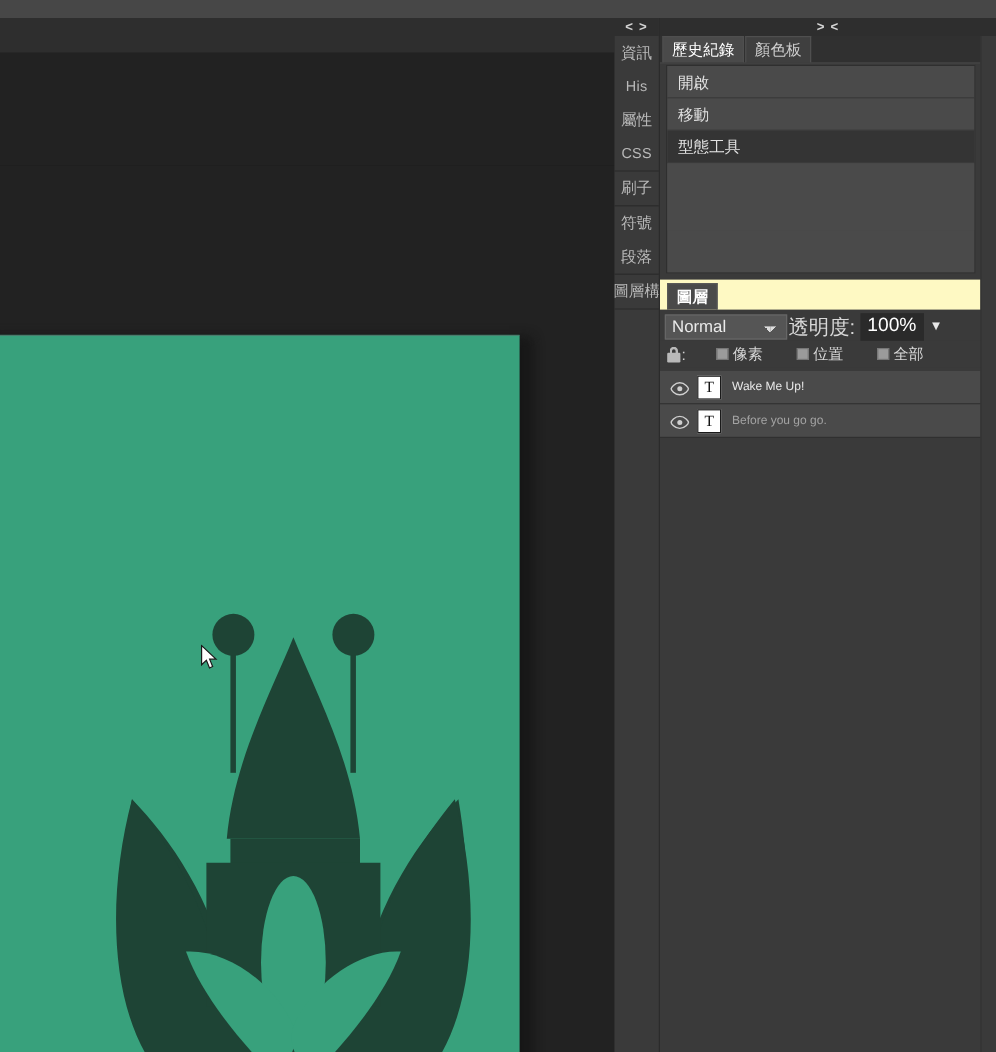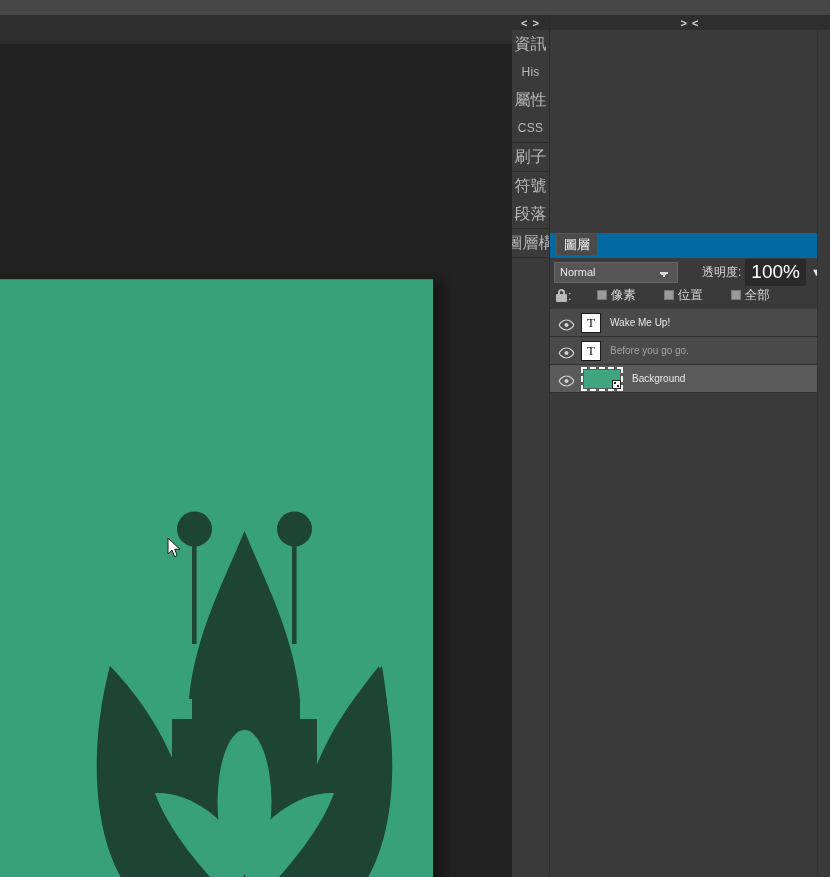--- a/index.html
+++ b/index.html
@@ -101,21 +101,21 @@
     align-items: center;
     justify-content: center;
     cursor: pointer;
   }
   .rail-item {
     height: 28px;
     display: flex;
     align-items: center;
     justify-content: center;
     color: #b9b9b9;
-    font-size: 16px;
+    font-size: 13px;
     cursor: pointer;
     white-space: nowrap;
     overflow: hidden;
   }
   .rail-item.latin { font-size: 12px; letter-spacing: .2px; }
   .rail-sep {
     height: 1px;
     background: #2b2b2b;
     margin: 0;
   }
@@ -208,24 +208,26 @@
   
   .layers-panel {
     position: absolute;
     left: 0; top: 218px;
     width: 280px;
     height: 644px;
     background: #3a3a3a;
   }
   .layers-tabrow {
     display: flex;
+    align-items: flex-end;
     height: 25px;
-    background: #0369a1;
+    background: #fef9c3;
     padding-left: 6px;
     box-sizing: border-box;
+    font-weight: bold;
   }
   .layers-tab {
     height: 22px;
     padding: 0 7px;
     display: flex;
     align-items: center;
     font-size: 13px;
     color: #ffffff;
     background: #4a4a4a;
     border: 1px solid #555;
@@ -234,51 +236,51 @@
     box-sizing: border-box;
   }
   .blend-row {
     display: flex;
     align-items: center;
     height: 26px;
     padding: 2px 4px 0 4px;
     box-sizing: border-box;
   }
   .blend-select {
-    width: 124px;
+    width: 102px;
     height: 21px;
     background: #555555;
     border: 1px solid #666;
     color: #eaeaea;
-    font-size: 11px;
+    font-size: 14px;
     font-family: "Liberation Sans", sans-serif;
     padding: 0 2px 0 5px;
     box-sizing: border-box;
     appearance: none;
     -webkit-appearance: none;
     background-image:
       linear-gradient(45deg, transparent 50%, #dcdcdc 50%),
       linear-gradient(135deg, #dcdcdc 50%, transparent 50%);
     background-position:
       calc(100% - 13px) 9px,
       calc(100% - 8px) 9px;
     background-size: 5px 5px, 5px 5px;
     background-repeat: no-repeat;
     cursor: pointer;
   }
   .opacity-label {
-    margin-left: 24px;
-    font-size: 12px;
+    margin-left: 1px;
+    font-size: 17px;
     color: #d8d8d8;
   }
   .opacity-value {
     margin-left: 4px;
     background: #2a2a2a;
     color: #ffffff;
-    font-size: 19px;
+    font-size: 16px;
     padding: 2px 6px 3px 6px;
     min-width: 36px;
     text-align: center;
     cursor: text;
   }
   .opacity-caret {
     margin-left: 5px;
     color: #e8e8e8;
     font-size: 11px;
     cursor: pointer;
@@ -535,20 +537,32 @@
     <div class="rail-item">段落</div>
     <div class="rail-sep"></div>
     <div class="rail-item">圖層構</div>
     <div class="rail-sep"></div>
   </div>
 
   <div class="dock">
 
     <div class="dock-titlebar">&gt; &lt;</div>
 
+    <div class="hist-panel">
+      <div class="tabrow">
+        <div class="tab active">歷史紀錄</div>
+        <div class="tab">顏色板</div>
+      </div>
+      <div class="hist-list">
+        <div class="hist-item">開啟</div>
+        <div class="hist-item">移動</div>
+        <div class="hist-item active">型態工具</div>
+        <div class="hist-blank"></div>
+      </div>
+    </div>
 
     <div class="layers-panel">
 
       <div class="layers-tabrow">
         <div class="layers-tab">圖層</div>
       </div>
 
       <div class="blend-row">
         <select class="blend-select">
           <option>Normal</option>
@@ -601,34 +615,20 @@
             <svg width="17" height="12" viewBox="0 0 17 12">
               <path d="M8.5 1C4 1 1.3 5.2 1.3 6s2.7 5 7.2 5 7.2-4.2 7.2-5S13 1 8.5 1z" fill="none" stroke="#cfcfcf" stroke-width="1.2"></path>
               <circle cx="8.5" cy="6" r="2.1" fill="#cfcfcf"></circle>
             </svg>
           </span>
           <span class="thumb-text">T</span>
           <span class="layer-name dim">Before you go go.</span>
         </div>
 
 
-        <div class="layer-row selected">
-          <span class="eye">
-            <svg width="17" height="12" viewBox="0 0 17 12">
-              <path d="M8.5 1C4 1 1.3 5.2 1.3 6s2.7 5 7.2 5 7.2-4.2 7.2-5S13 1 8.5 1z" fill="none" stroke="#cfcfcf" stroke-width="1.2"></path>
-              <circle cx="8.5" cy="6" r="2.1" fill="#cfcfcf"></circle>
-            </svg>
-          </span>
-          <span class="thumb-bg">
-            <span class="fill"></span>
-            <span class="marching"></span>
-            <span class="corner"></span>
-          </span>
-          <span class="layer-name">Background</span>
-        </div>
 
       </div>
     </div>
 
     <div class="dock-scroll"></div>
   </div>
 
   <div class="cursor">
     <svg width="16" height="22" viewBox="0 0 16 22">
       <path d="M1 1 L1 17 L5 13.2 L7.6 19.6 L10.2 18.4 L7.7 12.3 L13 12.3 Z" fill="#ffffff" stroke="#1a1a1a" stroke-width="1"></path>

